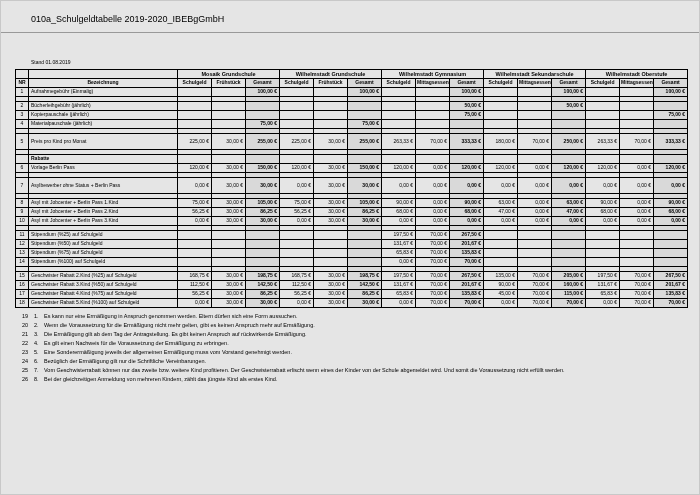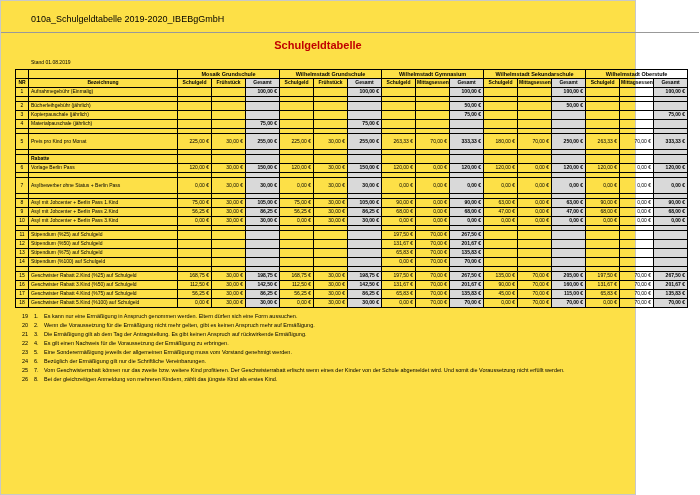--- a/index.html
+++ b/index.html
@@ -1,18 +1,18 @@
 <!DOCTYPE html>
 <html style="--accent: #c00000; --shade: #d9d9d9;"><head>
 <meta charset="utf-8">
 <style>
   * { margin:0; padding:0; box-sizing:border-box; }
   html,body { width:700px; height:495px; background:#ffffff; }
   .page {
-    position:relative; width:636px; height:495px; background:#fde047;
+    position:relative; width:700px; height:495px; background:#e5e5e5;
     border:1px solid #c8c8c8;
     font-family:"Liberation Sans", sans-serif; color:#000;
   }
   .doc-title { position:absolute; top:13px; left:30px; font-size:9px; color:#000; }
   .title-rule { position:absolute; top:31px; left:0; width:698px; border-top:1px solid #999; }
   .table-title { position:absolute; top:38px; left:0; width:100%; text-align:center;
                  font-size:11px; font-weight:bold; color:var(--accent,#c00000); }
   .stand { position:absolute; top:58px; left:30px; font-size:5px; }
 
   table.fee { position:absolute; top:68px; left:14px; width:672px;
@@ -37,21 +37,20 @@
   .nnr { width:13px; text-align:right; margin-right:6px; flex:none; }
   .nnum { width:10px; flex:none; }
   .ntext { flex:1; white-space:nowrap; overflow:hidden; }
 </style>
 </head>
 <body>
 
 <div class="page">
   <div class="doc-title">010a_Schulgeldtabelle 2019-2020_IBEBgGmbH</div>
   <div class="title-rule"></div>
-  <div class="table-title">Schulgeldtabelle</div>
   <div class="stand">Stand 01.08.2019</div>
   <table class="fee">
       <colgroup>
         <col style="width:13px">
         <col style="width:149px">
         <col style="width:34px">
         <col style="width:34px">
         <col style="width:34px">
         <col style="width:34px">
         <col style="width:34px">

